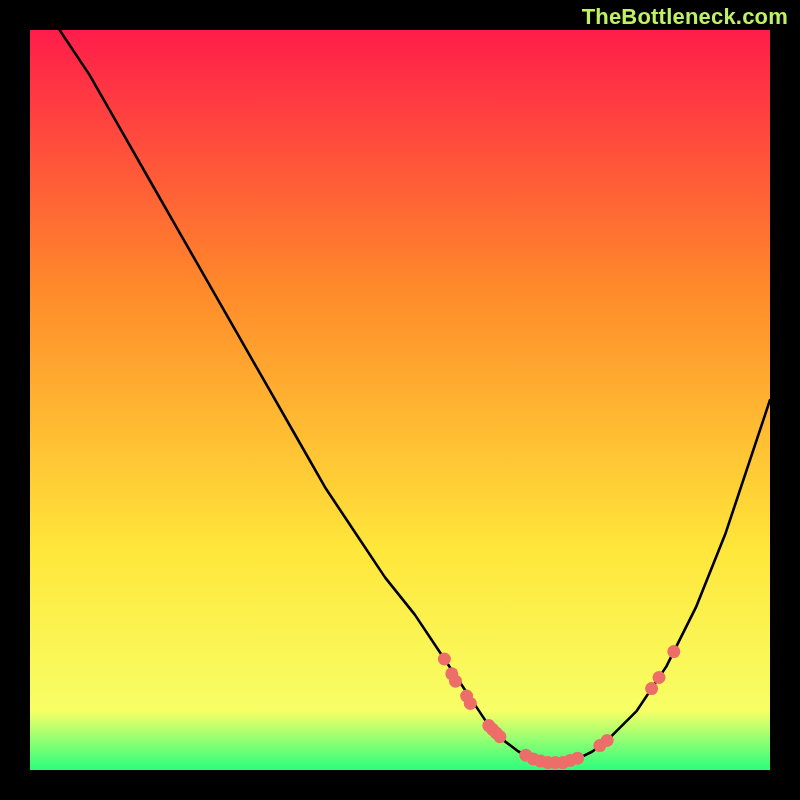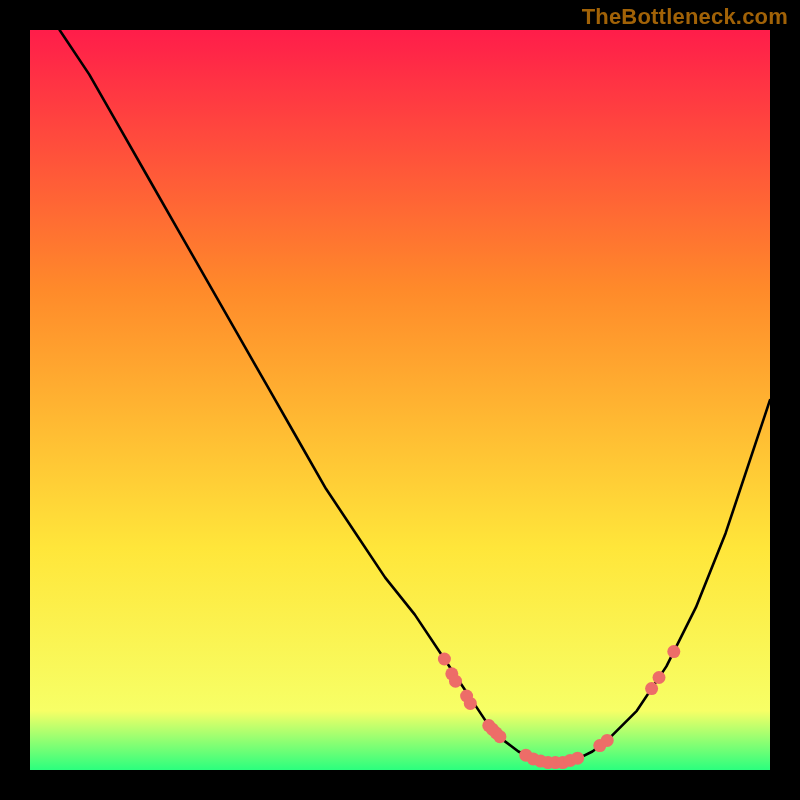--- a/index.html
+++ b/index.html
@@ -1,18 +1,18 @@
 <!DOCTYPE html>
 <html><head>
 <meta charset="utf-8">
 <style>
   * { margin: 0; padding: 0; box-sizing: border-box; }
   html, body { width: 800px; height: 800px; background: #000; font-family: Arial, sans-serif; overflow: hidden; }
   .container { position: relative; width: 800px; height: 800px; }
-  .watermark { position: absolute; top: 4px; right: 12px; color: #a16207; font-size: 22px; font-weight: 600; letter-spacing: 0.2px; }
+  .watermark { position: absolute; top: 4px; right: 12px; color: #bef264; font-size: 22px; font-weight: 600; letter-spacing: 0.2px; }
   .plot { position: absolute; left: 30px; top: 30px; width: 740px; height: 740px; }
   .plot svg { display: block; }
 </style>
 </head>
 <body>
 
 <div class="container">
   <div class="watermark">TheBottleneck.com</div>
   <div class="plot">
     <svg id="chart-svg" width="740" height="740" viewBox="0 0 740 740">

